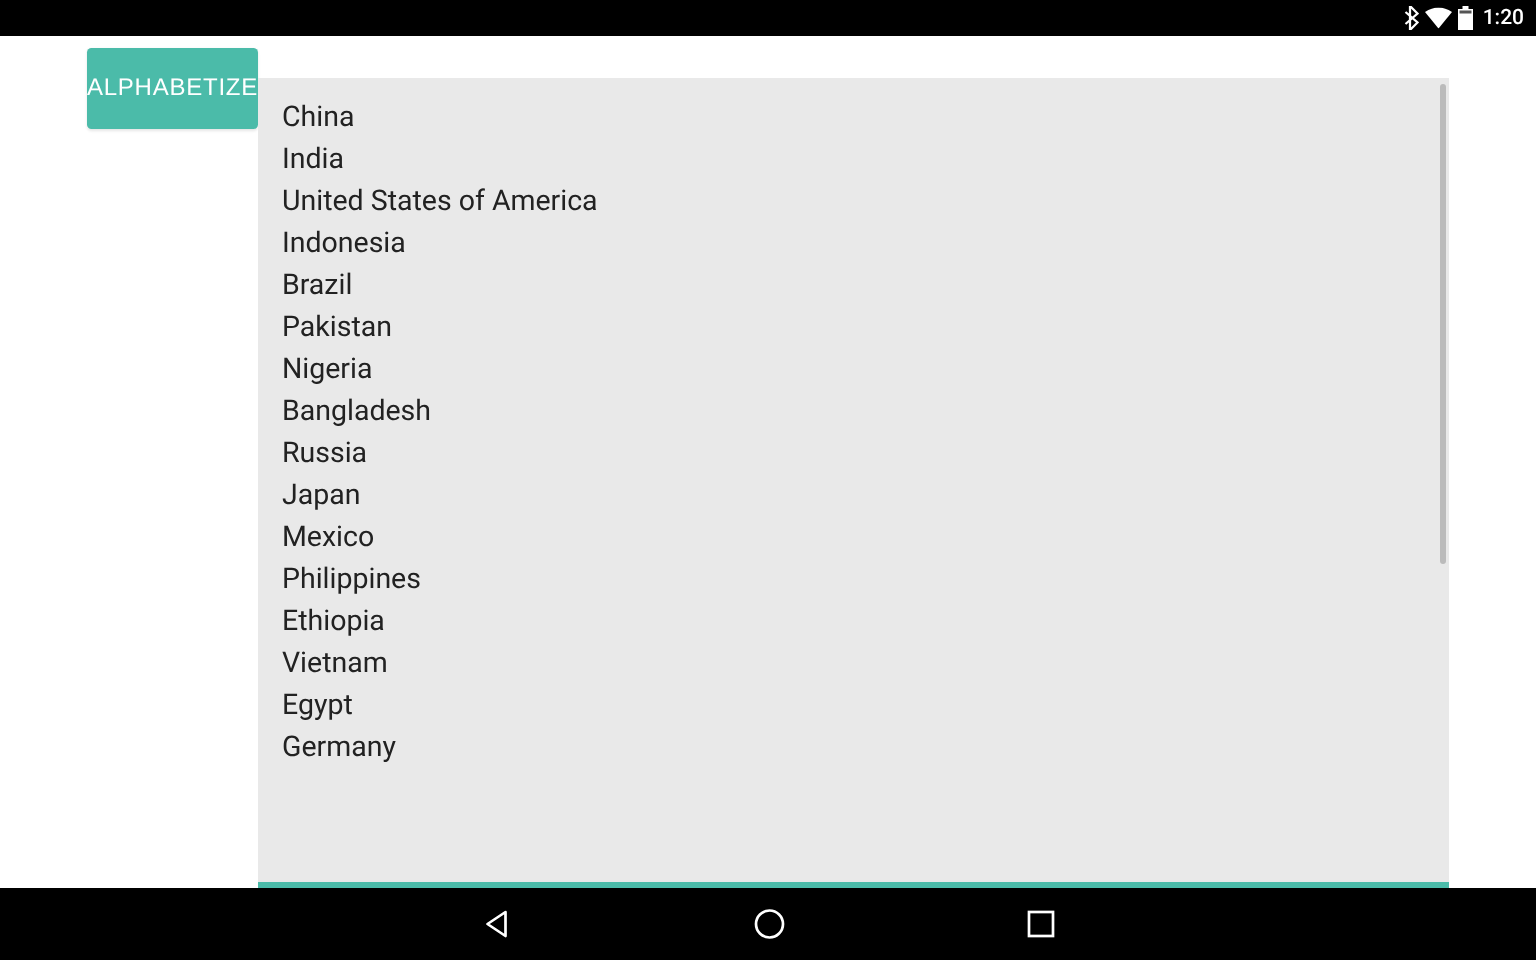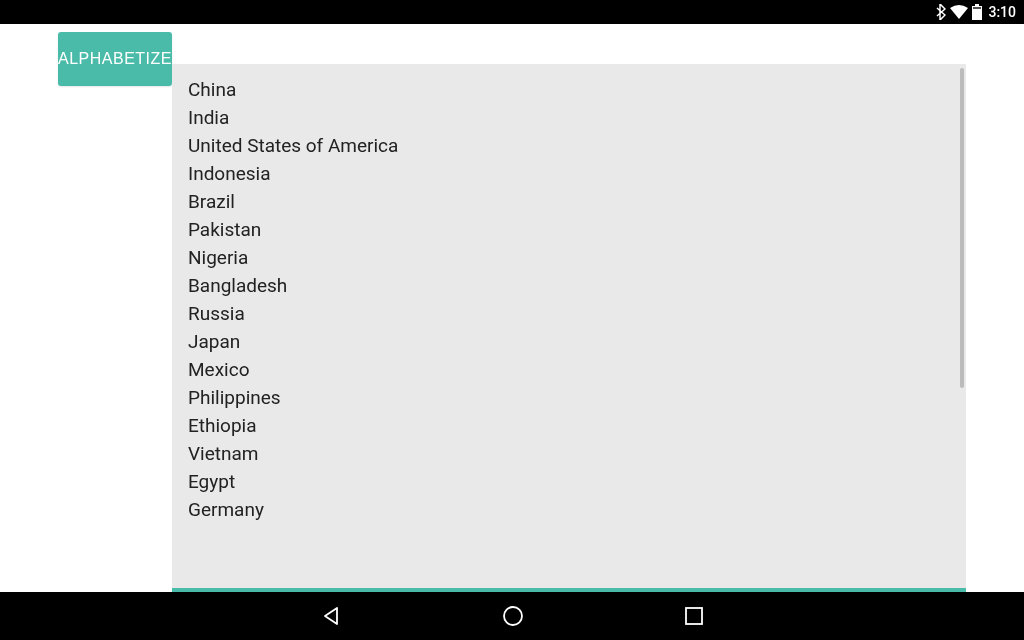--- a/index.html
+++ b/index.html
@@ -63,21 +63,21 @@
       height: 54px;
       font-size: 16px;
       font-weight: 500;
       letter-spacing: 0.5px;
       cursor: pointer;
       text-align: center;
       box-shadow: 0 1px 2px rgba(0,0,0,0.1);
     }
     
     .textarea-container {
-      margin-top: 32px;
+      margin-top: 20px;
       flex: 1;
       position: relative;
       overflow: hidden;
     }
     
     .country-textarea {
       width: 100%;
       height: 100%;
       background: #e9e9e9;
       border: none;
@@ -146,21 +146,21 @@
         <path d="M9 14 L0 3 Q9 -3 18 3 Z"></path>
       </svg>
     </span>
     <span class="battery-icon">
       <svg width="10" height="16" viewBox="0 0 10 16" fill="#fff">
         <rect x="0" y="2" width="10" height="14" fill="#fff"></rect>
         <rect x="3" y="0" width="4" height="2" fill="#fff"></rect>
         <rect x="1" y="3" width="8" height="2" fill="#555"></rect>
       </svg>
     </span>
-    <span class="status-time">3:10</span>
+    <span class="status-time">1:20</span>
   </div>
 </div>
 
 <div class="content-area">
   <button class="alphabetize-button">ALPHABETIZE</button>
 
   <div class="textarea-container">
     <textarea class="country-textarea" style="">China
 India
 United States of America

